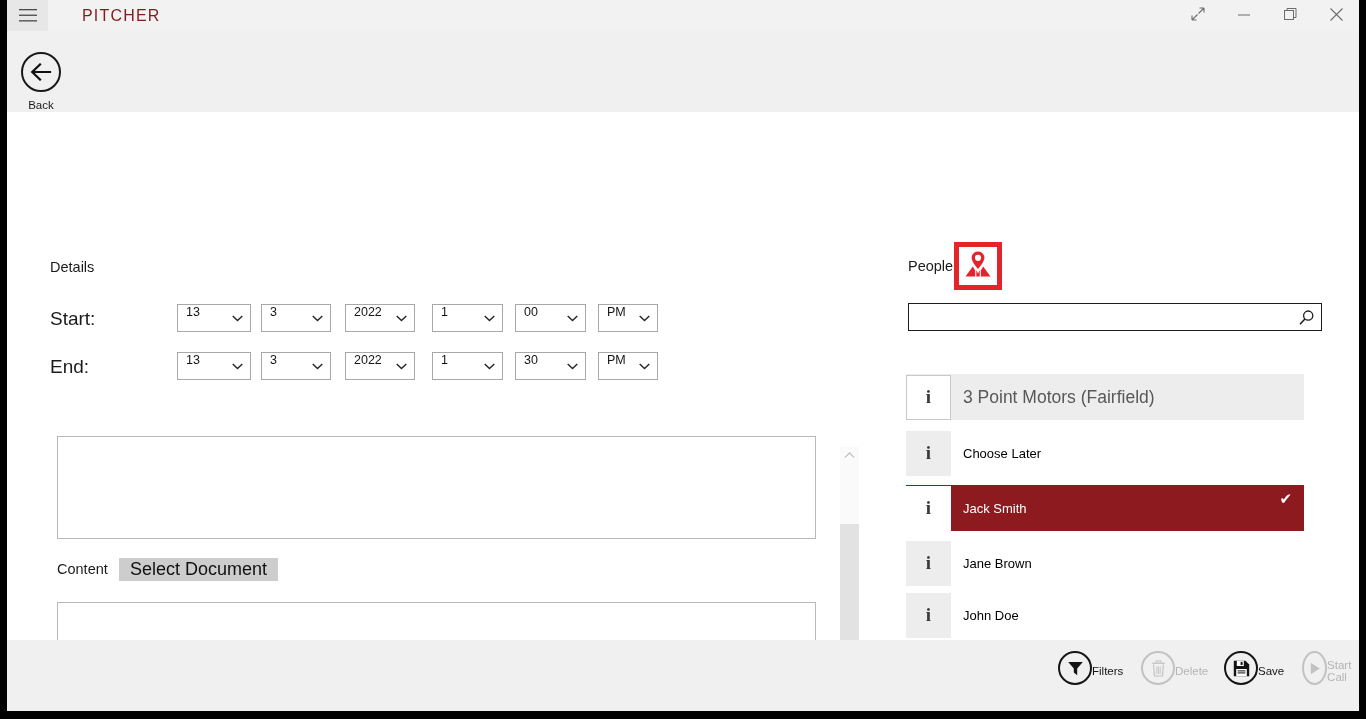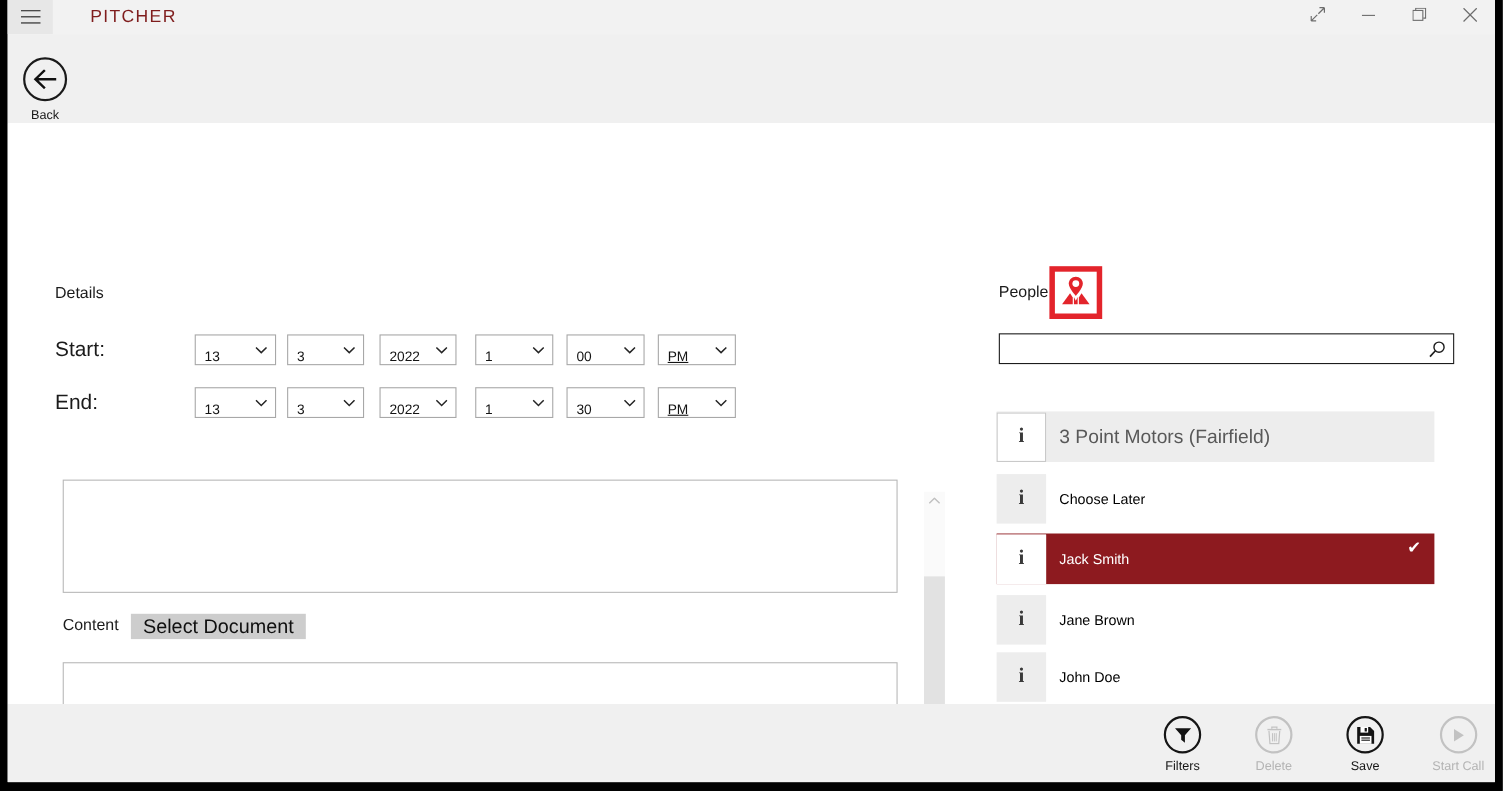--- a/index.html
+++ b/index.html
@@ -91,40 +91,40 @@
     font-size: 19px; color: #1b1b1b;
   }
   #start-label { top: 196px; }
   #end-label { top: 244px; }
 
   .dd {
     position: absolute;
     height: 28px;
     border: 1px solid #a8a8a8;
     background: #ffffff;
-    display: flex; align-items: flex-end;
+    display: flex; align-items: flex-start;
     padding-left: 8px;
     font-size: 12.5px;
     color: #141414;
     cursor: pointer;
   }
   .dd .caret {
     position: absolute; right: 7px; top: 50%;
     transform: translateY(-50%);
     pointer-events: none;
   }
 
   .fieldgroup.start .dd { top: 192px; }
   .fieldgroup.end .dd { top: 240px; }
   .dd.c0 { left: 170px; width: 74px; }
   .dd.c1 { left: 254px; width: 70px; }
   .dd.c2 { left: 338px; width: 70px; }
   .dd.c3 { left: 425px; width: 71px; }
   .dd.c4 { left: 508px; width: 71px; }
-  .dd.c5 { left: 591px; width: 71px; text-decoration: underline; }
+  .dd.c5 { left: 591px; width: 60px; }
 
   .boxarea {
     position: absolute;
     border: 1px solid #b8b8b8;
     background: #ffffff;
   }
   #notes-box { left: 50px; top: 324px; width: 759px; height: 103px; border-top-color: #b8b8b8; }
   #content-box { left: 50px; top: 490px; width: 759px; height: 120px; }
 
   #content-label {
@@ -271,21 +271,21 @@
 
   
   .bottombar {
     height: 71px;
     background: #f0f0f0;
     flex: 0 0 auto;
     position: relative;
   }
   .bbtn {
     position: absolute; top: 11px;
-    display: flex; flex-direction: column; align-items: center;
+    display: flex; flex-direction: row; align-items: center;
     cursor: pointer; user-select: none;
   }
   .bbtn .ring {
     width: 34px; height: 34px; border-radius: 50%;
     border: 2px solid #151515;
     display: flex; align-items: center; justify-content: center;
   }
   .bbtn .lbl { margin-top: 6px; font-size: 11.5px; color: #151515; }
   .bbtn.dim .ring { border-color: #c2c2c2; }
   .bbtn.dim .lbl { color: #b4b4b4; }

